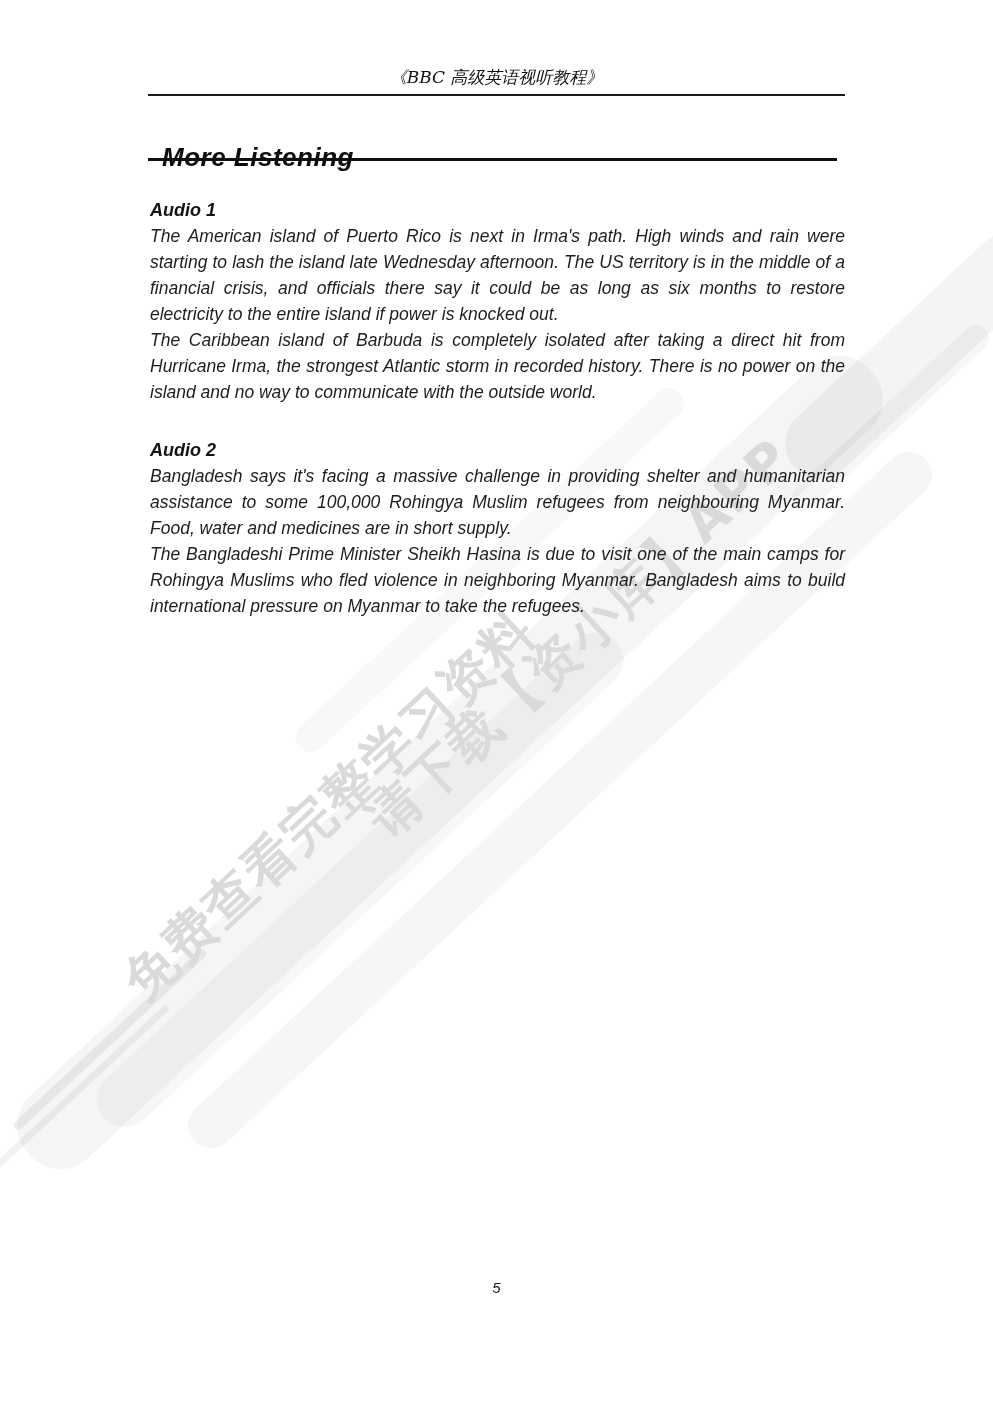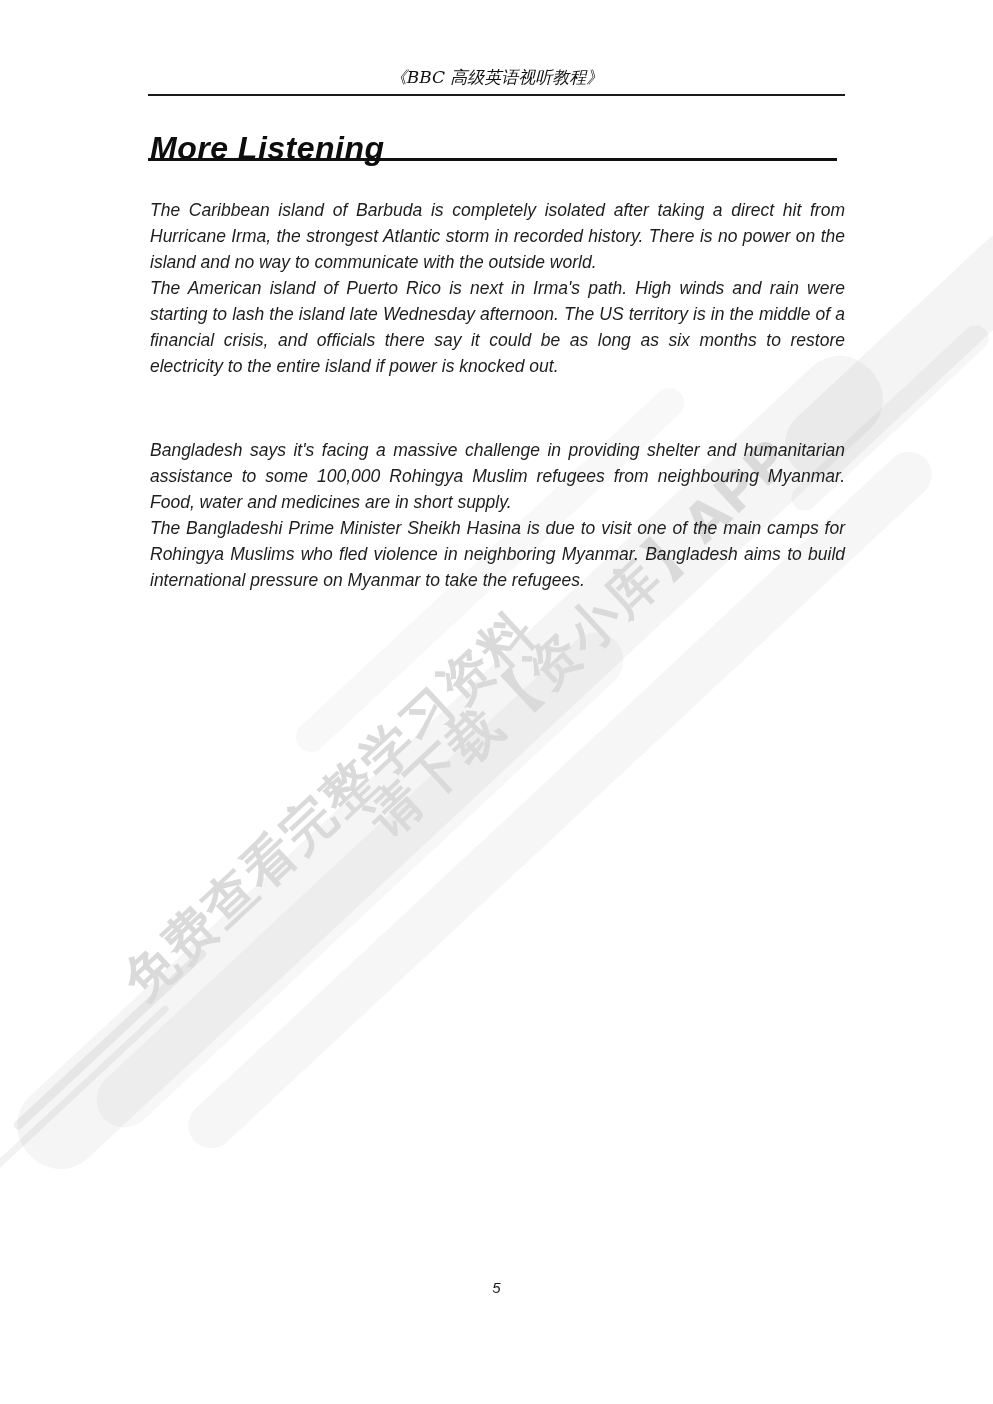--- a/index.html
+++ b/index.html
@@ -34,22 +34,22 @@
   
   .content-layer{position:absolute;inset:0;z-index:2;font-style:italic;}
   .header-title{
     position:absolute;top:66px;left:0;right:0;
     text-align:center;
     font-family:"DejaVu Serif","Liberation Serif",serif;
     font-size:17px;color:#111;
   }
   .header-rule{position:absolute;top:94px;left:148px;width:697px;height:2px;background:#1a1a1a;}
   .main-heading{
-    position:absolute;top:130px;left:150px;margin:0;
-    font-size:32px;font-weight:bold;color:#0d0d0d;letter-spacing:0.5px;
+    position:absolute;top:130px;left:150px;margin:12px;
+    font-size:26px;font-weight:bold;color:#0d0d0d;letter-spacing:0.5px;
   }
   .heading-rule{position:absolute;top:158px;left:148px;width:689px;height:3px;background:#101010;}
   .text-block{position:absolute;left:150px;width:695px;}
   .block1{top:197px;}
   .block2{top:437px;}
   .audio-label{font-size:18px;font-weight:bold;line-height:26px;color:#141414;}
   .text-block p{
     margin:0;font-size:17.5px;line-height:26px;
     text-align:justify;color:#1e1e1e;
   }
@@ -79,25 +79,27 @@
 
   <div class="content-layer">
 
     <div class="header-title">《BBC 高级英语视听教程》</div>
     <div class="header-rule"></div>
 
     <h1 class="main-heading">More Listening</h1>
     <div class="heading-rule"></div>
 
     <div class="text-block block1">
+      <div class="audio-label">Audio 1</div>
+      <p>The American island of Puerto Rico is next in Irma's path. High winds and rain were starting to lash the island late Wednesday afternoon. The US territory is in the middle of a financial crisis, and officials there say it could be as long as six months to restore electricity to the entire island if power is knocked out.</p>
       <p>The Caribbean island of Barbuda is completely isolated after taking a direct hit from Hurricane Irma, the strongest Atlantic storm in recorded history. There is no power on the island and no way to communicate with the outside world.</p>
-      <p>The American island of Puerto Rico is next in Irma's path. High winds and rain were starting to lash the island late Wednesday afternoon. The US territory is in the middle of a financial crisis, and officials there say it could be as long as six months to restore electricity to the entire island if power is knocked out.</p>
     </div>
 
     <div class="text-block block2">
+      <div class="audio-label">Audio 2</div>
       <p>Bangladesh says it's facing a massive challenge in providing shelter and humanitarian assistance to some 100,000 Rohingya Muslim refugees from neighbouring Myanmar. Food, water and medicines are in short supply.</p>
       <p>The Bangladeshi Prime Minister Sheikh Hasina is due to visit one of the main camps for Rohingya Muslims who fled violence in neighboring Myanmar. Bangladesh aims to build international pressure on Myanmar to take the refugees.</p>
     </div>
 
     <div class="page-number">5</div>
 
   </div>
 </div>
 
 </body></html>

